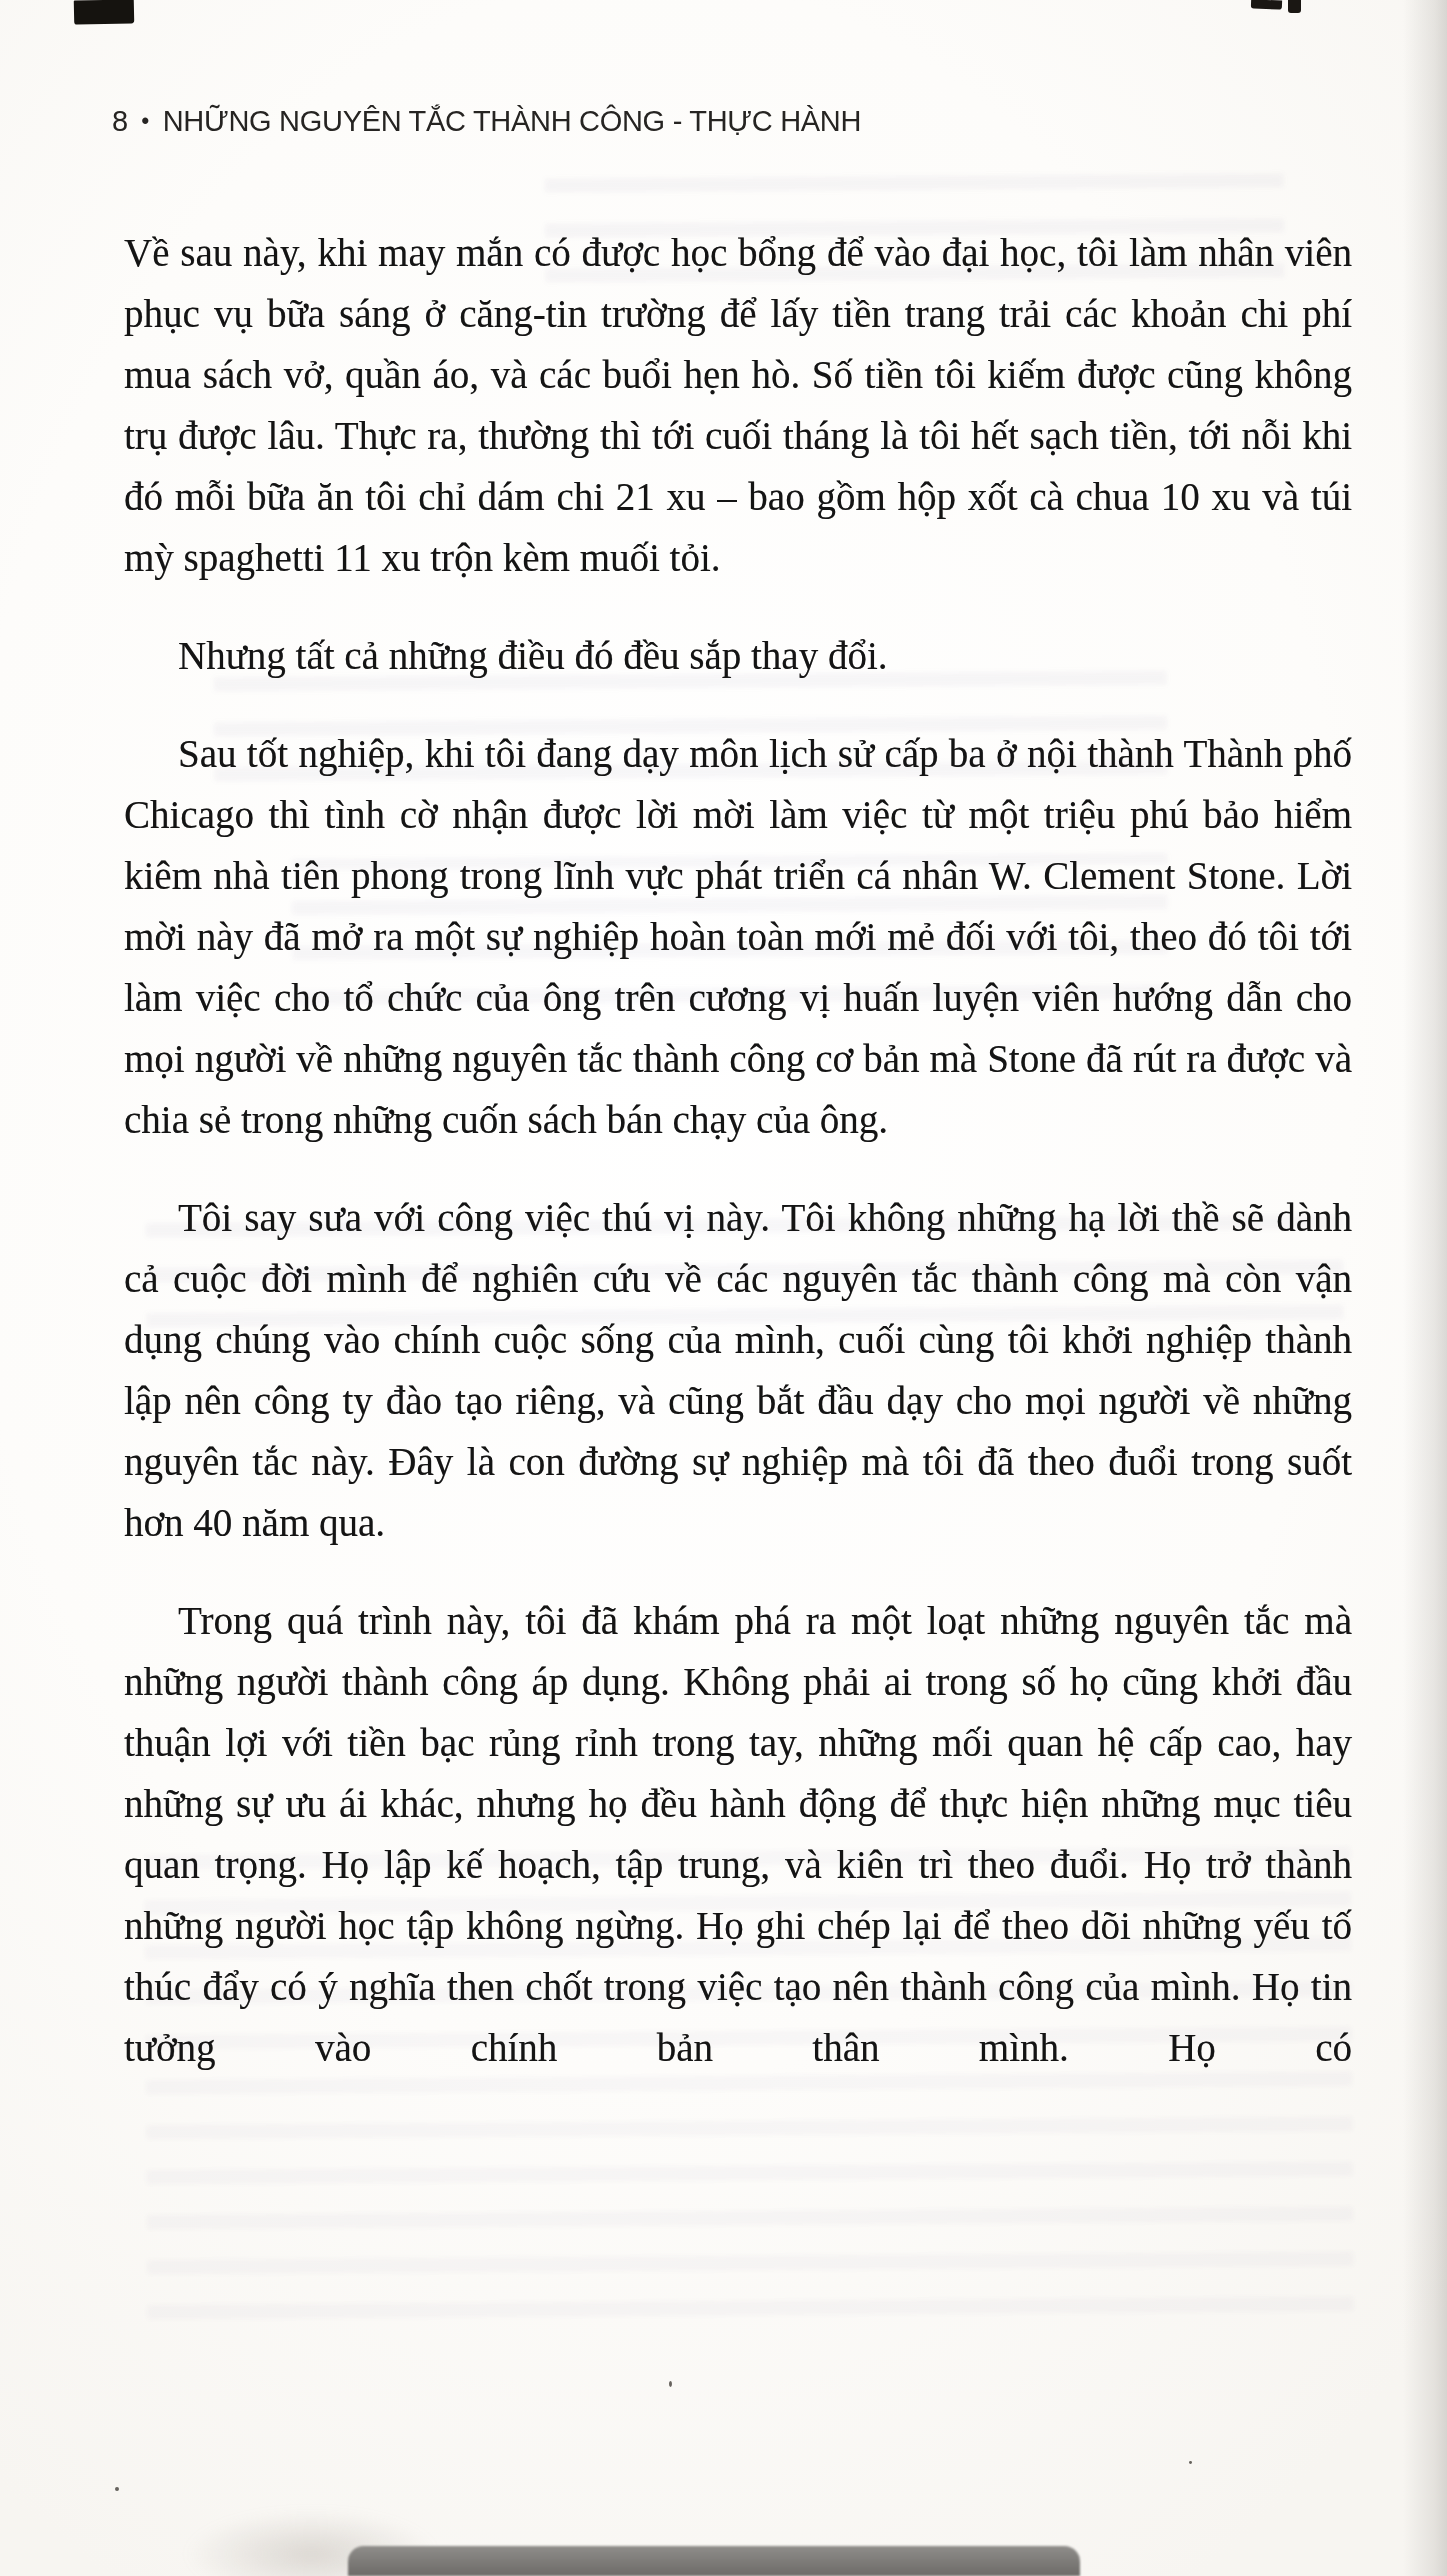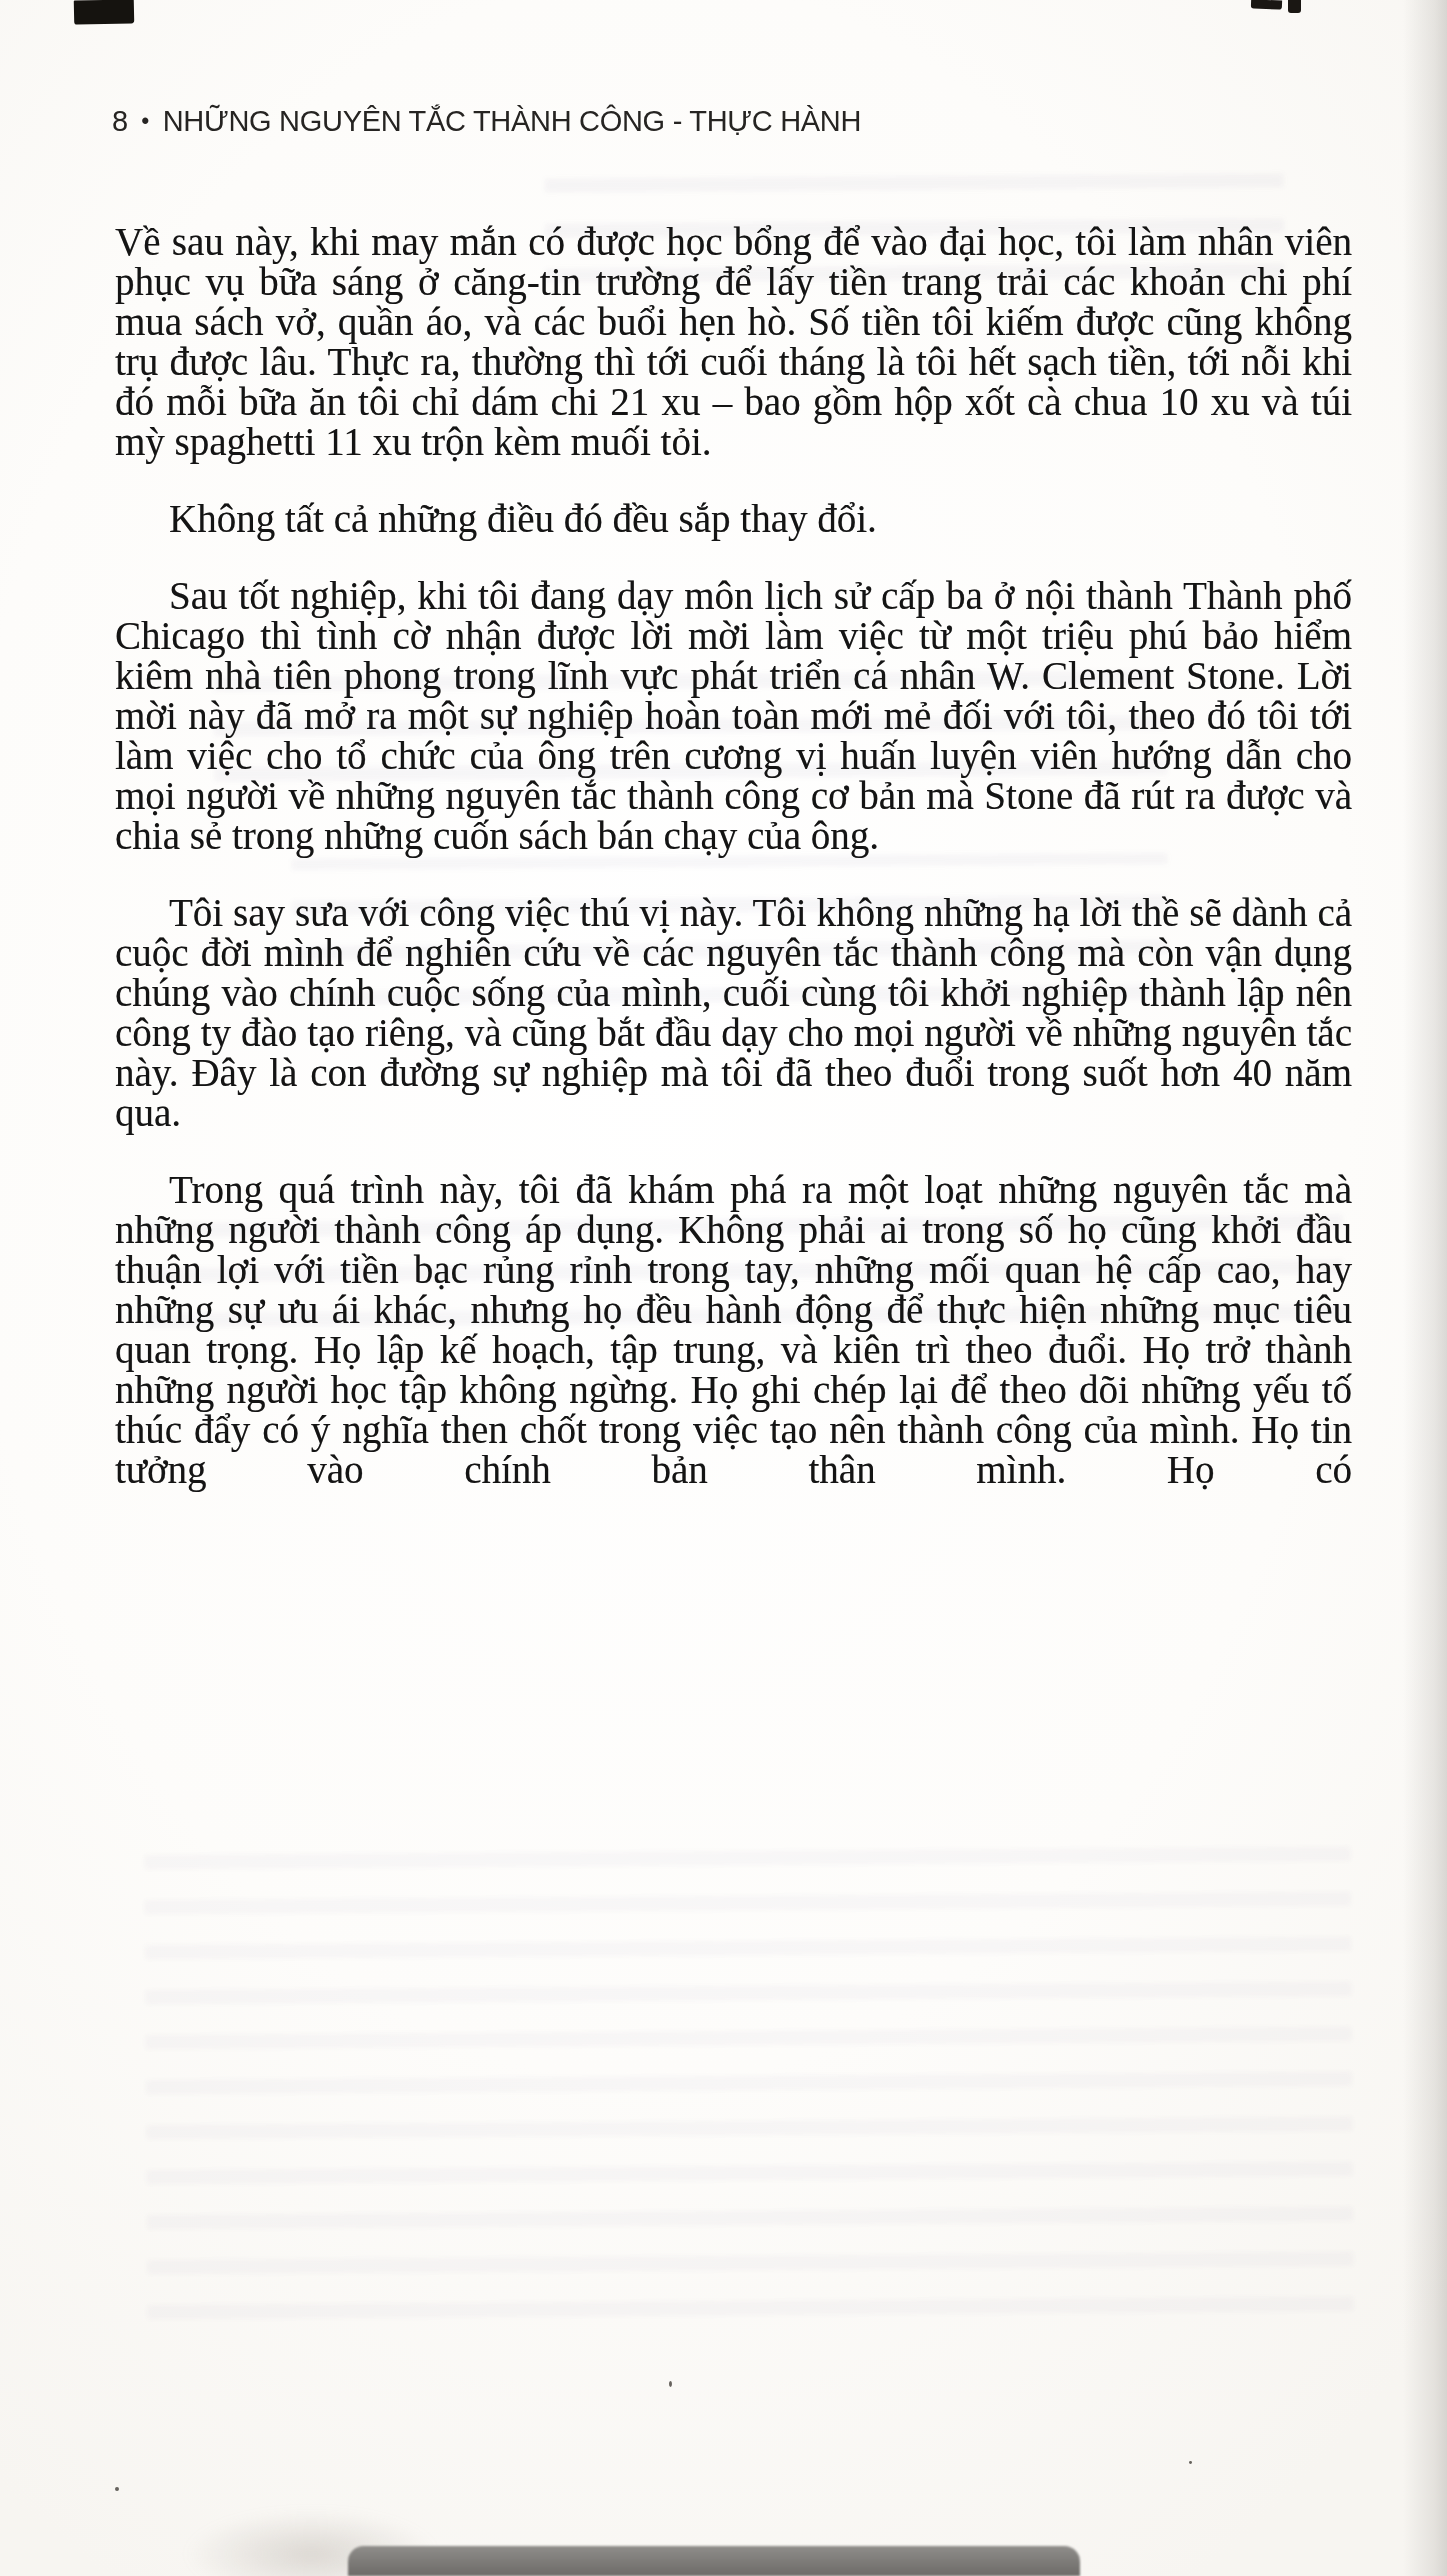--- a/index.html
+++ b/index.html
@@ -23,23 +23,23 @@
     font-weight:normal;
     font-size:29px;
     letter-spacing:-0.3px;
     color:#262422;
     margin:0 0 84px 1.9px;
     white-space:nowrap;
   }
   .running-head .sep{margin:0 13.6px;font-size:23px;vertical-align:1.9px;}
   .body-text p{
     font-size:39px;
-    line-height:40px;
+    line-height:61px;
     text-align:justify;
-    margin:0 0 37px 5px;
+    margin:0 0 37px 14px;
     text-shadow:0.2px 0.2px 0.5px rgba(25,22,20,0.45);
   }
   .body-text p.indent{text-indent:54px;}
   .body-text p.continues{text-align-last:justify;margin-bottom:0;}
   
   .artifact{position:absolute;pointer-events:none;}
   .corner-mark{
     left:74px;top:0;width:60px;height:24px;
     background:#15130f;border-radius:1px 1px 2.9px 2.9px;
     transform:rotate(-1.2deg);
@@ -91,21 +91,21 @@
   <div class="artifact bleed b4"></div>
   <div class="artifact bleed b5"></div>
 
   <div class="content">
     <div class="running-head">
       <span>8</span><span class="sep">•</span><span>NHỮNG NGUYÊN TẮC THÀNH CÔNG - THỰC HÀNH</span>
     </div>
 
     <div class="body-text">
       <p>Về sau này, khi may mắn có được học bổng để vào đại học, tôi làm nhân viên phục vụ bữa sáng ở căng-tin trường để lấy tiền trang trải các khoản chi phí mua sách vở, quần áo, và các buổi hẹn hò. Số tiền tôi kiếm được cũng không trụ được lâu. Thực ra, thường thì tới cuối tháng là tôi hết sạch tiền, tới nỗi khi đó mỗi bữa ăn tôi chỉ dám chi 21 xu – bao gồm hộp xốt cà chua 10 xu và túi mỳ spaghetti 11 xu trộn kèm muối tỏi.</p>
-      <p class="indent">Không tất cả những điều đó đều sắp thay đổi.</p>
+      <p class="indent">Nhưng tất cả những điều đó đều sắp thay đổi.</p>
       <p class="indent">Sau tốt nghiệp, khi tôi đang dạy môn lịch sử cấp ba ở nội thành Thành phố Chicago thì tình cờ nhận được lời mời làm việc từ một triệu phú bảo hiểm kiêm nhà tiên phong trong lĩnh vực phát triển cá nhân W. Clement Stone. Lời mời này đã mở ra một sự nghiệp hoàn toàn mới mẻ đối với tôi, theo đó tôi tới làm việc cho tổ chức của ông trên cương vị huấn luyện viên hướng dẫn cho mọi người về những nguyên tắc thành công cơ bản mà Stone đã rút ra được và chia sẻ trong những cuốn sách bán chạy của ông.</p>
       <p class="indent">Tôi say sưa với công việc thú vị này. Tôi không những hạ lời thề sẽ dành cả cuộc đời mình để nghiên cứu về các nguyên tắc thành công mà còn vận dụng chúng vào chính cuộc sống của mình, cuối cùng tôi khởi nghiệp thành lập nên công ty đào tạo riêng, và cũng bắt đầu dạy cho mọi người về những nguyên tắc này. Đây là con đường sự nghiệp mà tôi đã theo đuổi trong suốt hơn 40 năm qua.</p>
       <p class="indent continues">Trong quá trình này, tôi đã khám phá ra một loạt những nguyên tắc mà những người thành công áp dụng. Không phải ai trong số họ cũng khởi đầu thuận lợi với tiền bạc rủng rỉnh trong tay, những mối quan hệ cấp cao, hay những sự ưu ái khác, nhưng họ đều hành động để thực hiện những mục tiêu quan trọng. Họ lập kế hoạch, tập trung, và kiên trì theo đuổi. Họ trở thành những người học tập không ngừng. Họ ghi chép lại để theo dõi những yếu tố thúc đẩy có ý nghĩa then chốt trong việc tạo nên thành công của mình. Họ tin tưởng vào chính bản thân mình. Họ có</p>
     </div>
   </div>
 
   <div class="artifact corner-mark"></div>
   <div class="artifact top-dash-1"></div>
   <div class="artifact top-dash-2"></div>
   <div class="artifact edge-right"></div>

